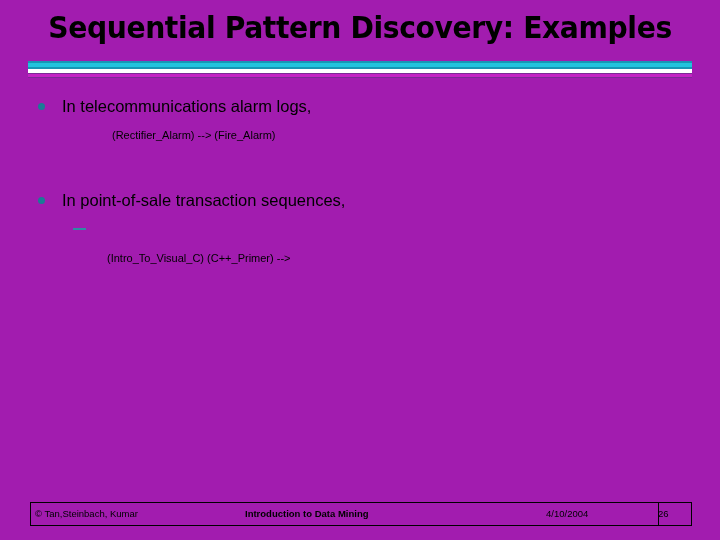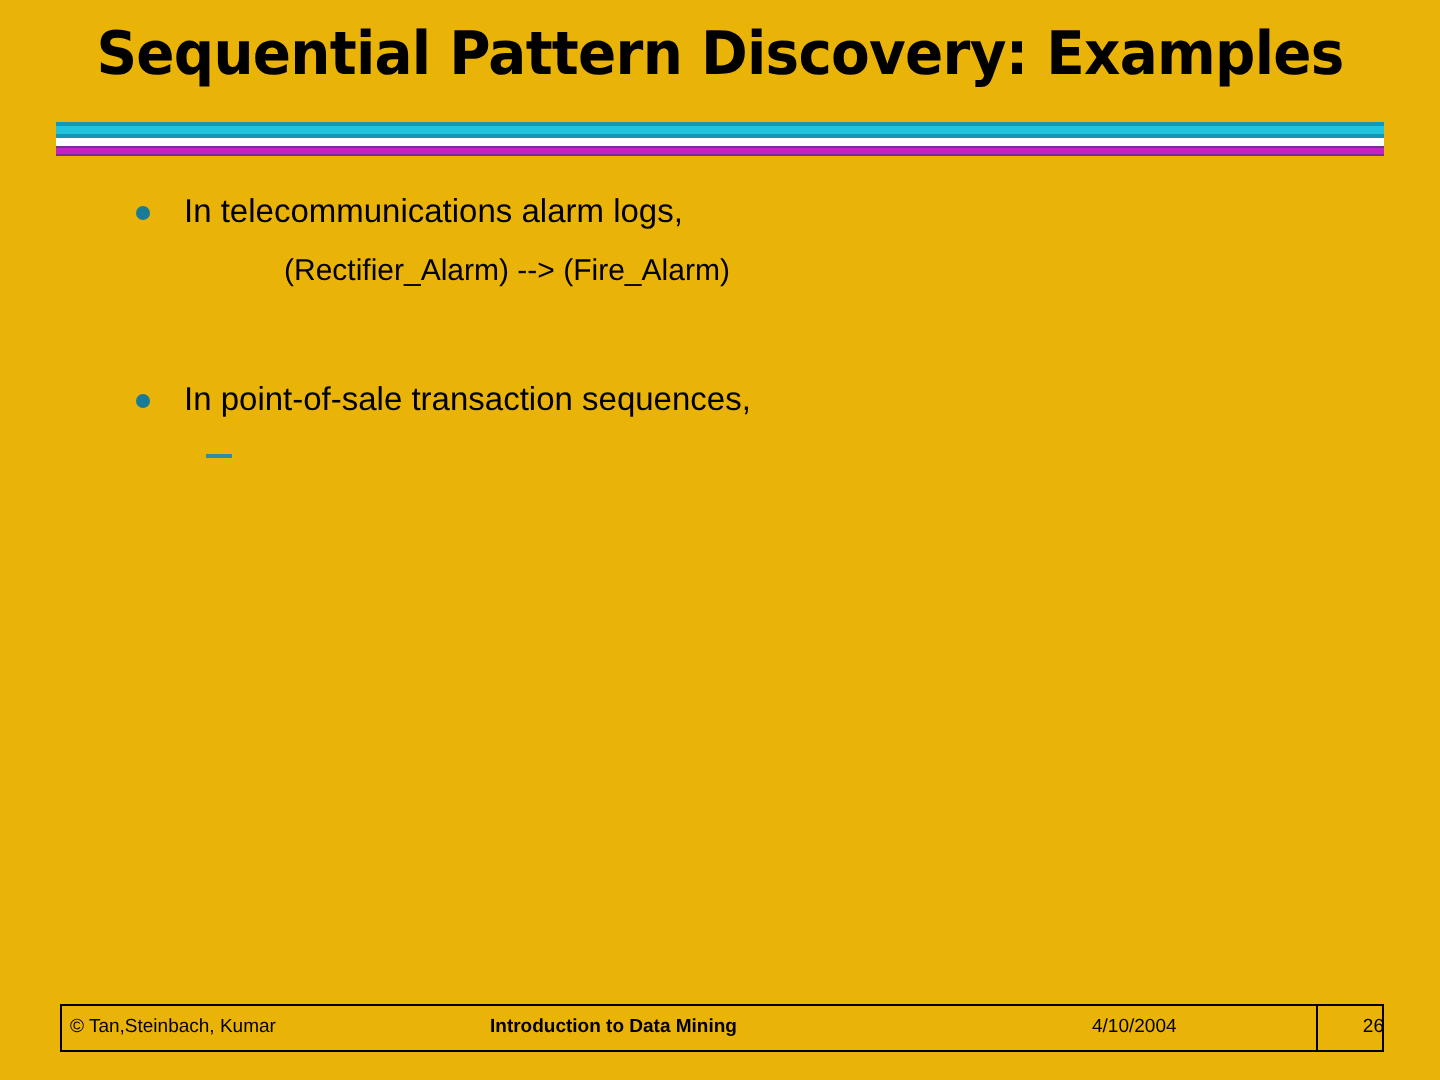--- a/index.html
+++ b/index.html
@@ -10,21 +10,21 @@
   body {
     width: 720px;
     height: 540px;
     overflow: hidden;
     font-family: "Liberation Sans", sans-serif;
     position: relative;
   }
   .slide {
     position: absolute;
     inset: 0;
-    background: #eab308;
+    background: #a21caf;
   }
 
   
   .title {
     position: absolute;
     left: 0;
     right: 0;
     top: 10px;
     text-align: center;
     font-family: "DejaVu Sans", sans-serif;
@@ -96,21 +96,20 @@
     background: #7b2a96;
   }
 
   
   .body-area {
     position: absolute;
     left: 0;
     top: 92px;
     right: 0;
     color: #000000;
-    padding-left: 30px;
   }
 
   .block { position: relative; }
   .block.block-2 { margin-top: 36px; }
 
   .lvl1 {
     position: relative;
     padding-left: 62px;
     font-size: 16.5px;
     line-height: 29px;
@@ -156,21 +155,21 @@
   .dash {
     display: inline-block;
     width: 13px;
     height: 2px;
     background: #2e8ca3;
     vertical-align: middle;
     margin-bottom: 3px;
   }
 
   .lvl3 {
-    font-size: 15px;
+    font-size: 11px;
     line-height: 29px;
     height: 29px;
     white-space: nowrap;
   }
   .lvl3.ind-a { padding-left: 112px; }
   .lvl3.ind-b { padding-left: 107px; }
   .lvl3.ind-c { padding-left: 322px; }
 
   
   .footer {
@@ -200,21 +199,21 @@
     position: absolute;
     left: 627px;
     top: 0;
     width: 1px;
     height: 22px;
     background: #000000;
   }
   .f-page  {
     left: 627px;
     width: 34px;
-    text-align: right;
+    text-align: left;
   }
 </style>
 </head>
 <body>
 
 <div class="slide">
 
   <div class="title">Sequential Pattern Discovery: Examples</div>
 
   <div class="rules">
@@ -238,20 +237,21 @@
     </div>
 
     <div class="block block-2">
       <div class="lvl1">
         <span class="marker"><span class="dot"></span></span>
         <span>In point-of-sale transaction sequences,</span>
       </div>
       <div class="lvl2">
         <span class="marker"><span class="dash"></span></span>
       </div>
+      <div class="lvl3 ind-b">(Intro_To_Visual_C)  (C++_Primer) --&gt;</div>
     </div>
 
   </div>
 
   <div class="footer">
     <div class="footer-cell f-copy">© Tan,Steinbach, Kumar</div>
     <div class="footer-cell f-title">Introduction to Data Mining</div>
     <div class="footer-cell f-date">4/10/2004</div>
     <div class="f-sep"></div>
     <div class="footer-cell f-page">26</div>

